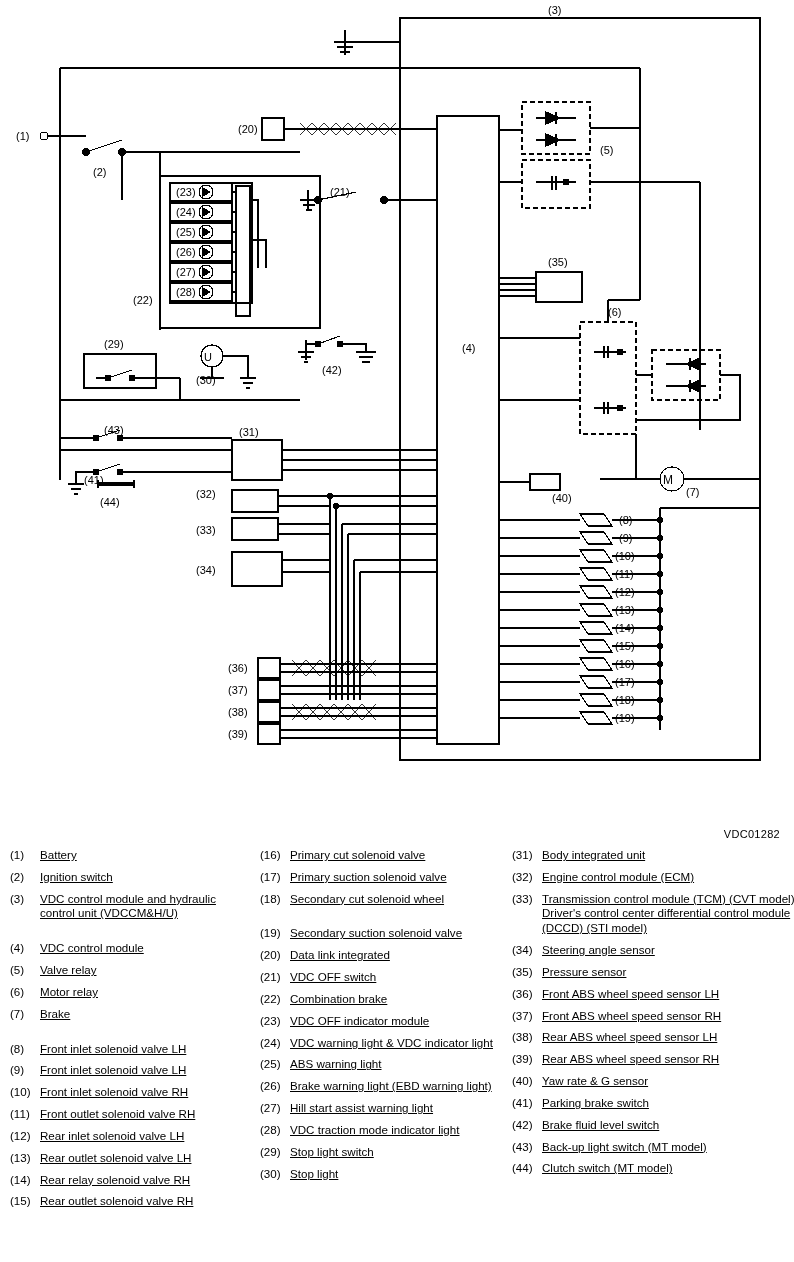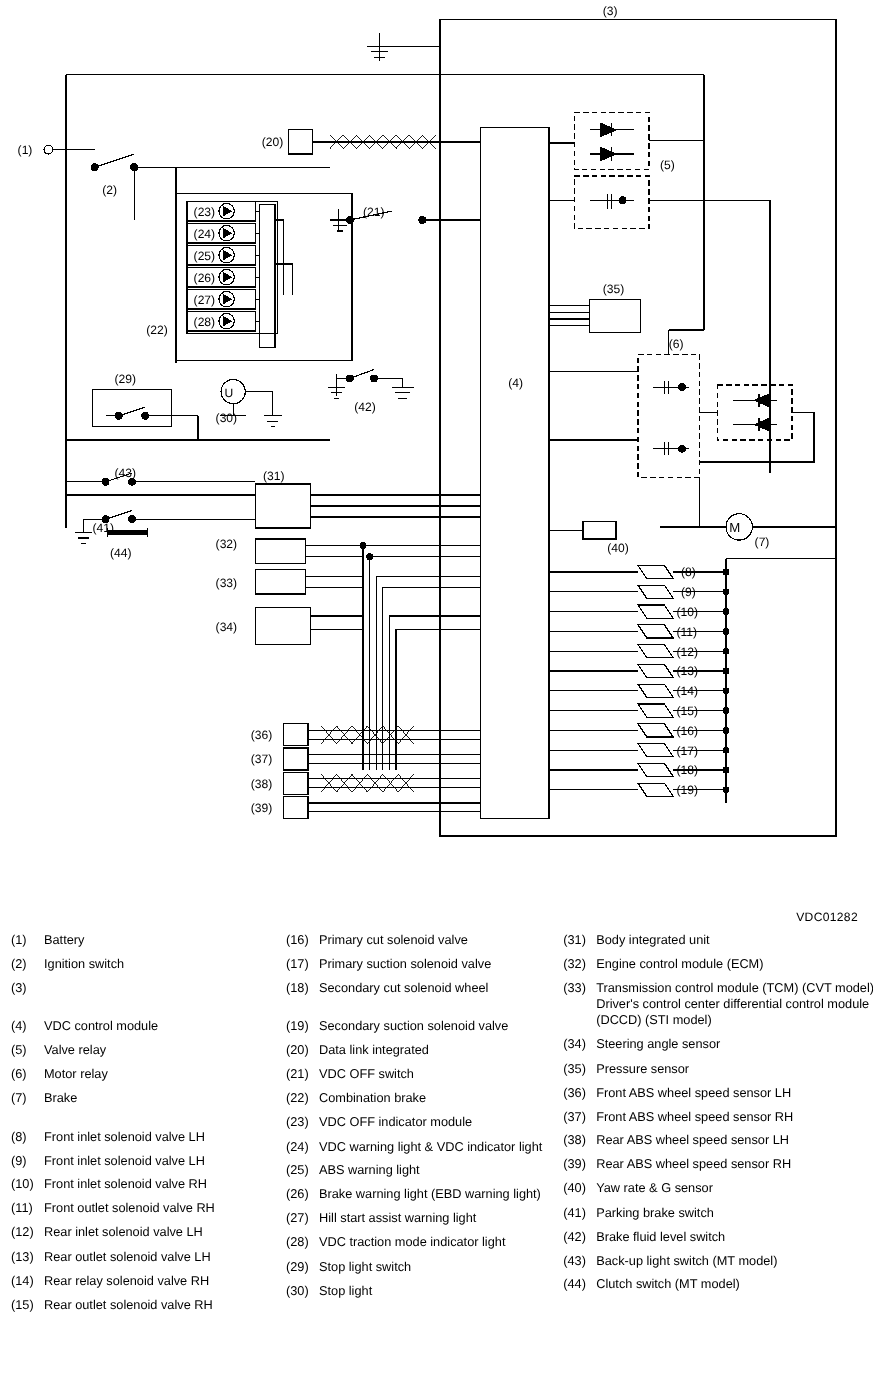--- a/index.html
+++ b/index.html
@@ -4,21 +4,21 @@
 <style>
   html,body{margin:0;padding:0;background:#fff;}
   body{width:794px;height:1262px;font-family:"Liberation Sans",sans-serif;color:#000;position:relative;}
   #diagram{position:absolute;left:0;top:0;width:794px;height:800px;}
   .code{position:absolute;right:14px;top:828px;font-size:11px;letter-spacing:.3px;}
   #legend{position:absolute;left:0;top:848px;width:794px;}
   .legend-grid{display:grid;grid-template-columns:250px 252px 292px;column-gap:0;padding-left:10px;}
   .lcol{display:block;}
   .lrow{display:flex;align-items:flex-start;margin-bottom:7px;font-size:11.6px;line-height:1.28;}
   .lnum{width:30px;flex:0 0 30px;text-align:left;}
-  .ltxt{flex:1 1 auto;padding-right:8px;}
+  .ltxt{flex:1 1 auto;padding-right:8px;text-decoration:underline;}
   .spacer{height:13px;}
   svg text{font-family:"Liberation Sans",sans-serif;}
 </style>
 </head>
 <body>
 
 <div id="diagram">
 <svg width="794" height="800" viewBox="0 0 794 800" xmlns="http://www.w3.org/2000/svg">
   <g fill="none" stroke="#000" stroke-width="1.1" shape-rendering="crispEdges">
 
@@ -289,20 +289,21 @@
         <div class="lrow">
           <span class="lnum">(1)</span>
           <span class="ltxt">Battery</span>
         </div>
         <div class="lrow">
           <span class="lnum">(2)</span>
           <span class="ltxt">Ignition switch</span>
         </div>
         <div class="lrow">
           <span class="lnum">(3)</span>
+          <span class="ltxt">VDC control module and hydraulic control unit (VDCCM&amp;H/U)</span>
         </div>
         <div class="spacer"></div>
         <div class="lrow">
           <span class="lnum">(4)</span>
           <span class="ltxt">VDC control module</span>
         </div>
         <div class="lrow">
           <span class="lnum">(5)</span>
           <span class="ltxt">Valve relay</span>
         </div>

